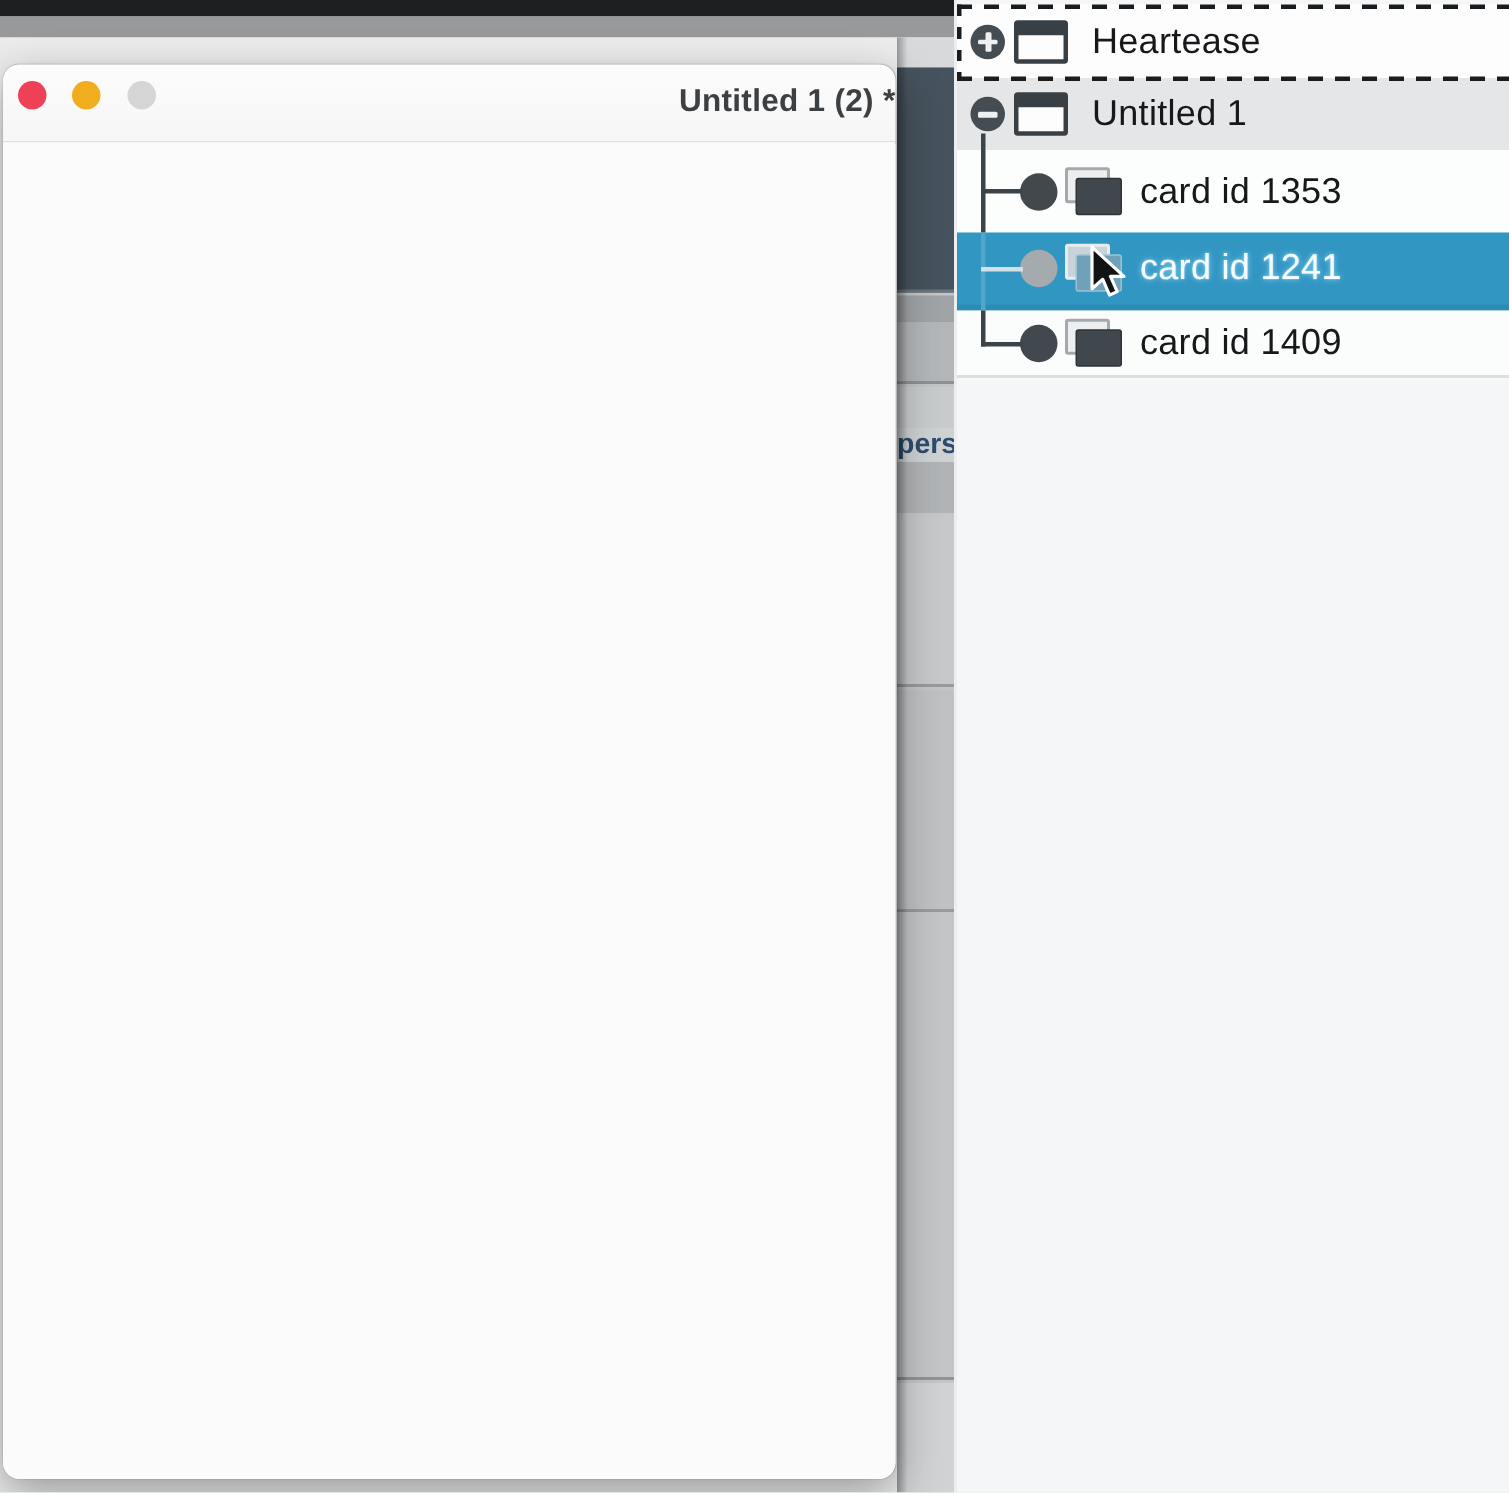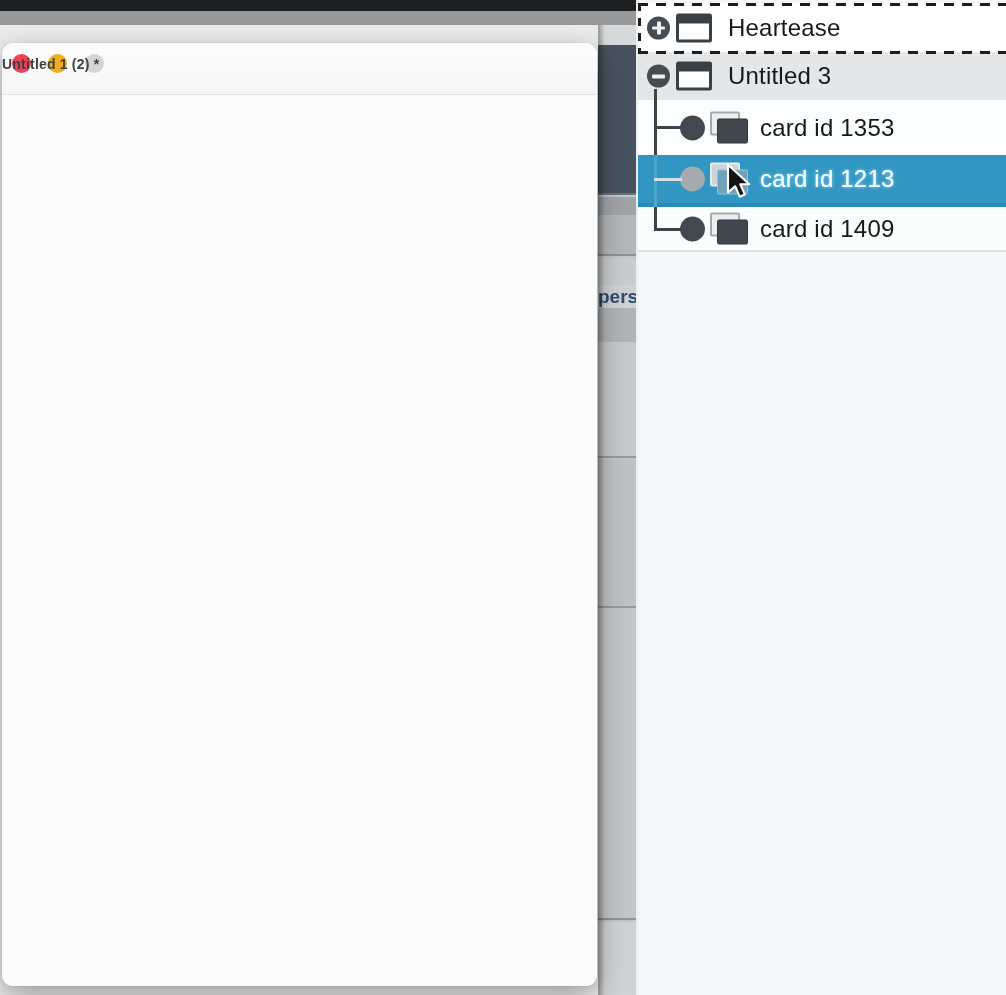--- a/index.html
+++ b/index.html
@@ -36,22 +36,22 @@
   .front-window{position:absolute;left:2px;top:43px;width:595px;height:943px;
     background:#fbfbfc;border-radius:11px;
     box-shadow:0 10px 30px rgba(0,0,0,.35),0 0 1px rgba(0,0,0,.35);}
   .titlebar{position:absolute;left:0;top:0;right:0;height:52px;
     background:linear-gradient(#fcfcfc,#f6f6f6);
     border-bottom:1px solid #e2e2e2;border-radius:11px 11px 0 0;}
   .tl{position:absolute;top:11px;width:19px;height:19px;border-radius:50%;}
   .tl-close{left:10px;background:#ef4156;}
   .tl-min{left:46px;background:#f0ad1e;}
   .tl-zoom{left:83px;background:#d5d5d5;}
-  .win-title{position:absolute;left:0;right:0;top:13px;text-align:left;
-    font-size:14px;font-weight:bold;color:#3d4043;letter-spacing:.2px;}
+  .win-title{position:absolute;left:0;right:0;top:13px;text-align:right;
+    font-size:21px;font-weight:bold;color:#3d4043;letter-spacing:.2px;}
   .win-content{position:absolute;left:0;top:53px;right:0;bottom:0;
     background:#fbfbfc;border-radius:0 0 11px 11px;}
   
   .panel{position:absolute;left:636px;top:0;width:370px;height:995px;
     background:#f5f6f7;border-left:2px solid #eceeef;}
   .prow{position:absolute;left:0;width:370px;}
   .row-heartease{top:3px;height:49px;background:#fdfdfe;}
   .row-untitled{top:52px;height:48px;background:#e4e6e7;}
   .row-1002{top:100px;height:55px;background:#fcfdfd;}
   .row-1003{top:155px;height:52px;background:#3196c2;border-bottom:4px solid #2c8bb3;}
@@ -153,21 +153,21 @@
     <div class="dash-h dash-bottom"></div>
     <div class="dash-v"></div>
 
     <div class="prow row-untitled">
       <div class="expander">
           <div class="h"></div>
         </div>
       <div class="winicon">
           <div class="body"></div>
         </div>
-      <div class="plabel stack-label">Untitled 3</div>
+      <div class="plabel stack-label">Untitled 1</div>
     </div>
 
     <div class="tline vl1"></div>
     <div class="tline vl2"></div>
     <div class="tline vl3"></div>
     <div class="tline br1"></div>
     <div class="tline br2"></div>
     <div class="tline br3"></div>
 
     <div class="prow row-1002">
@@ -178,21 +178,21 @@
         </div>
       <div class="plabel card-label">card id 1353</div>
     </div>
 
     <div class="prow row-1003 sel">
       <div class="bullet"></div>
       <div class="cardicon">
           <div class="back"></div>
           <div class="front"></div>
         </div>
-      <div class="plabel card-label">card id 1213</div>
+      <div class="plabel card-label">card id 1241</div>
     </div>
 
     <div class="prow row-1004">
       <div class="bullet"></div>
       <div class="cardicon">
           <div class="back"></div>
           <div class="front"></div>
         </div>
       <div class="plabel card-label">card id 1409</div>
     </div>

